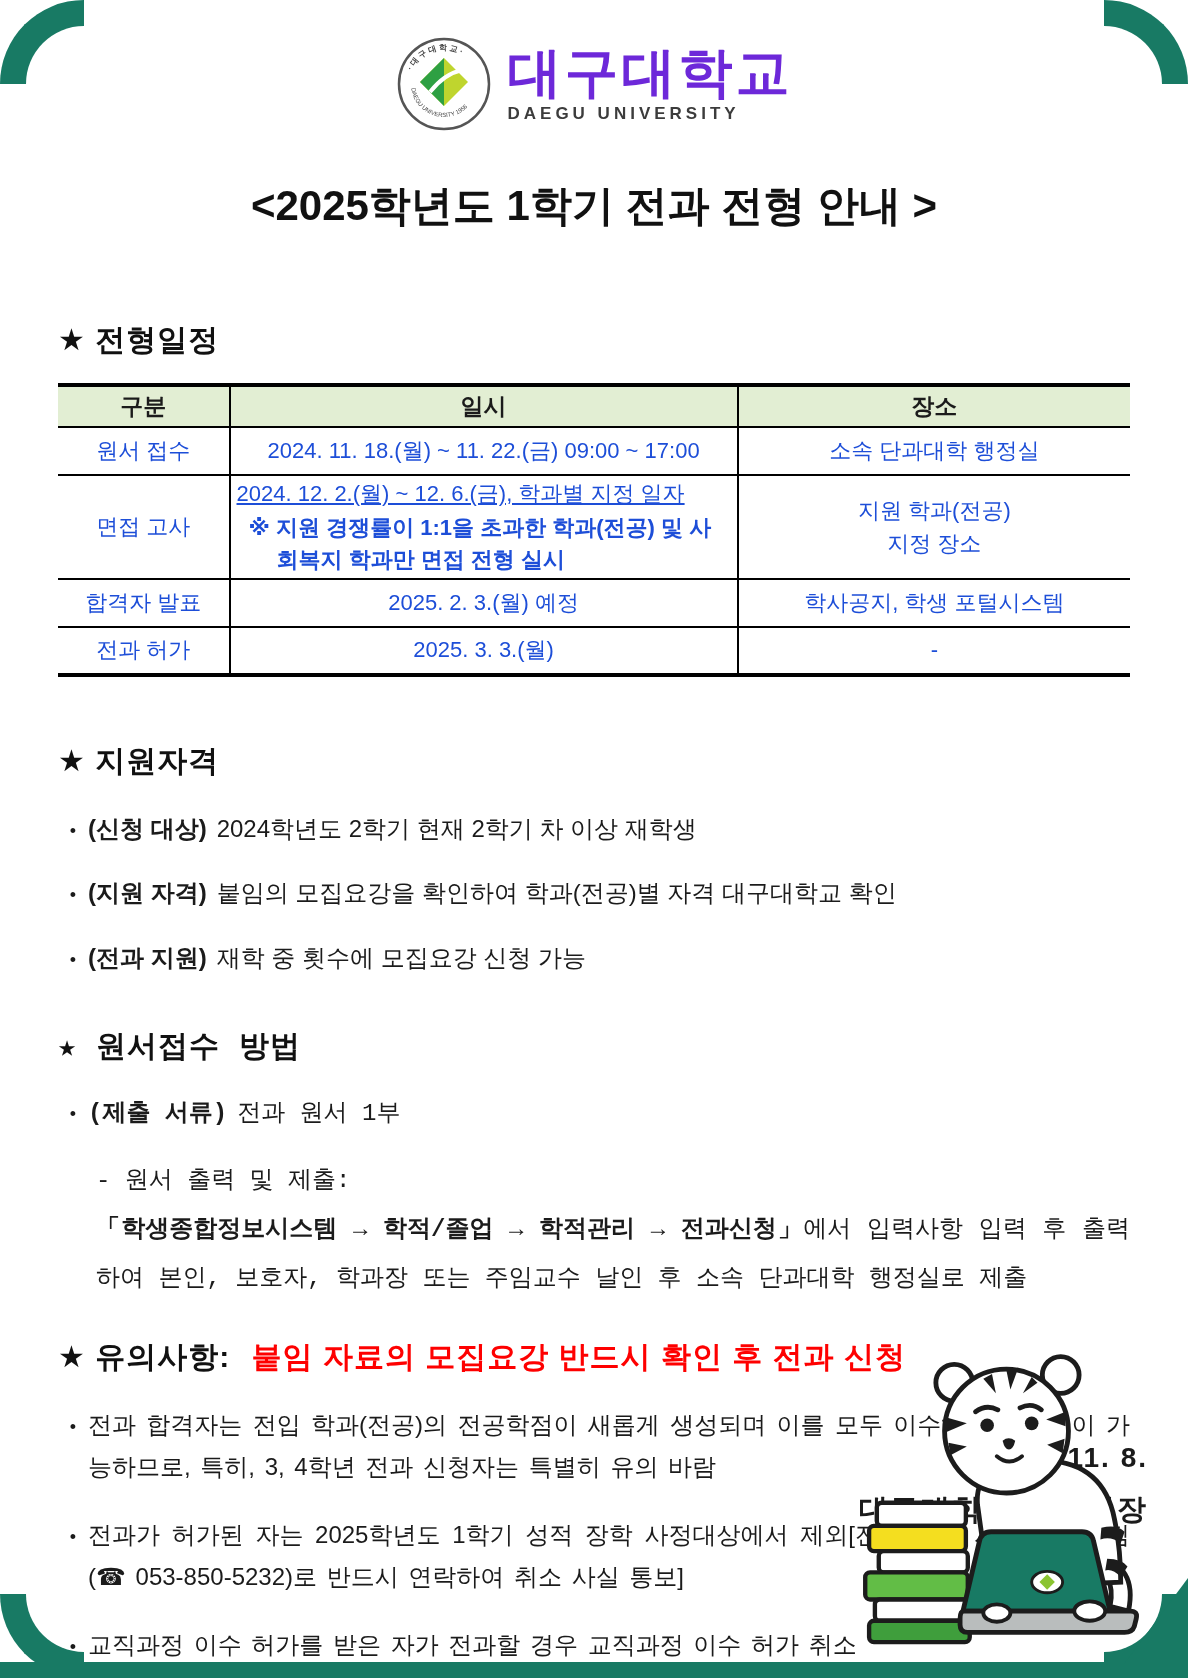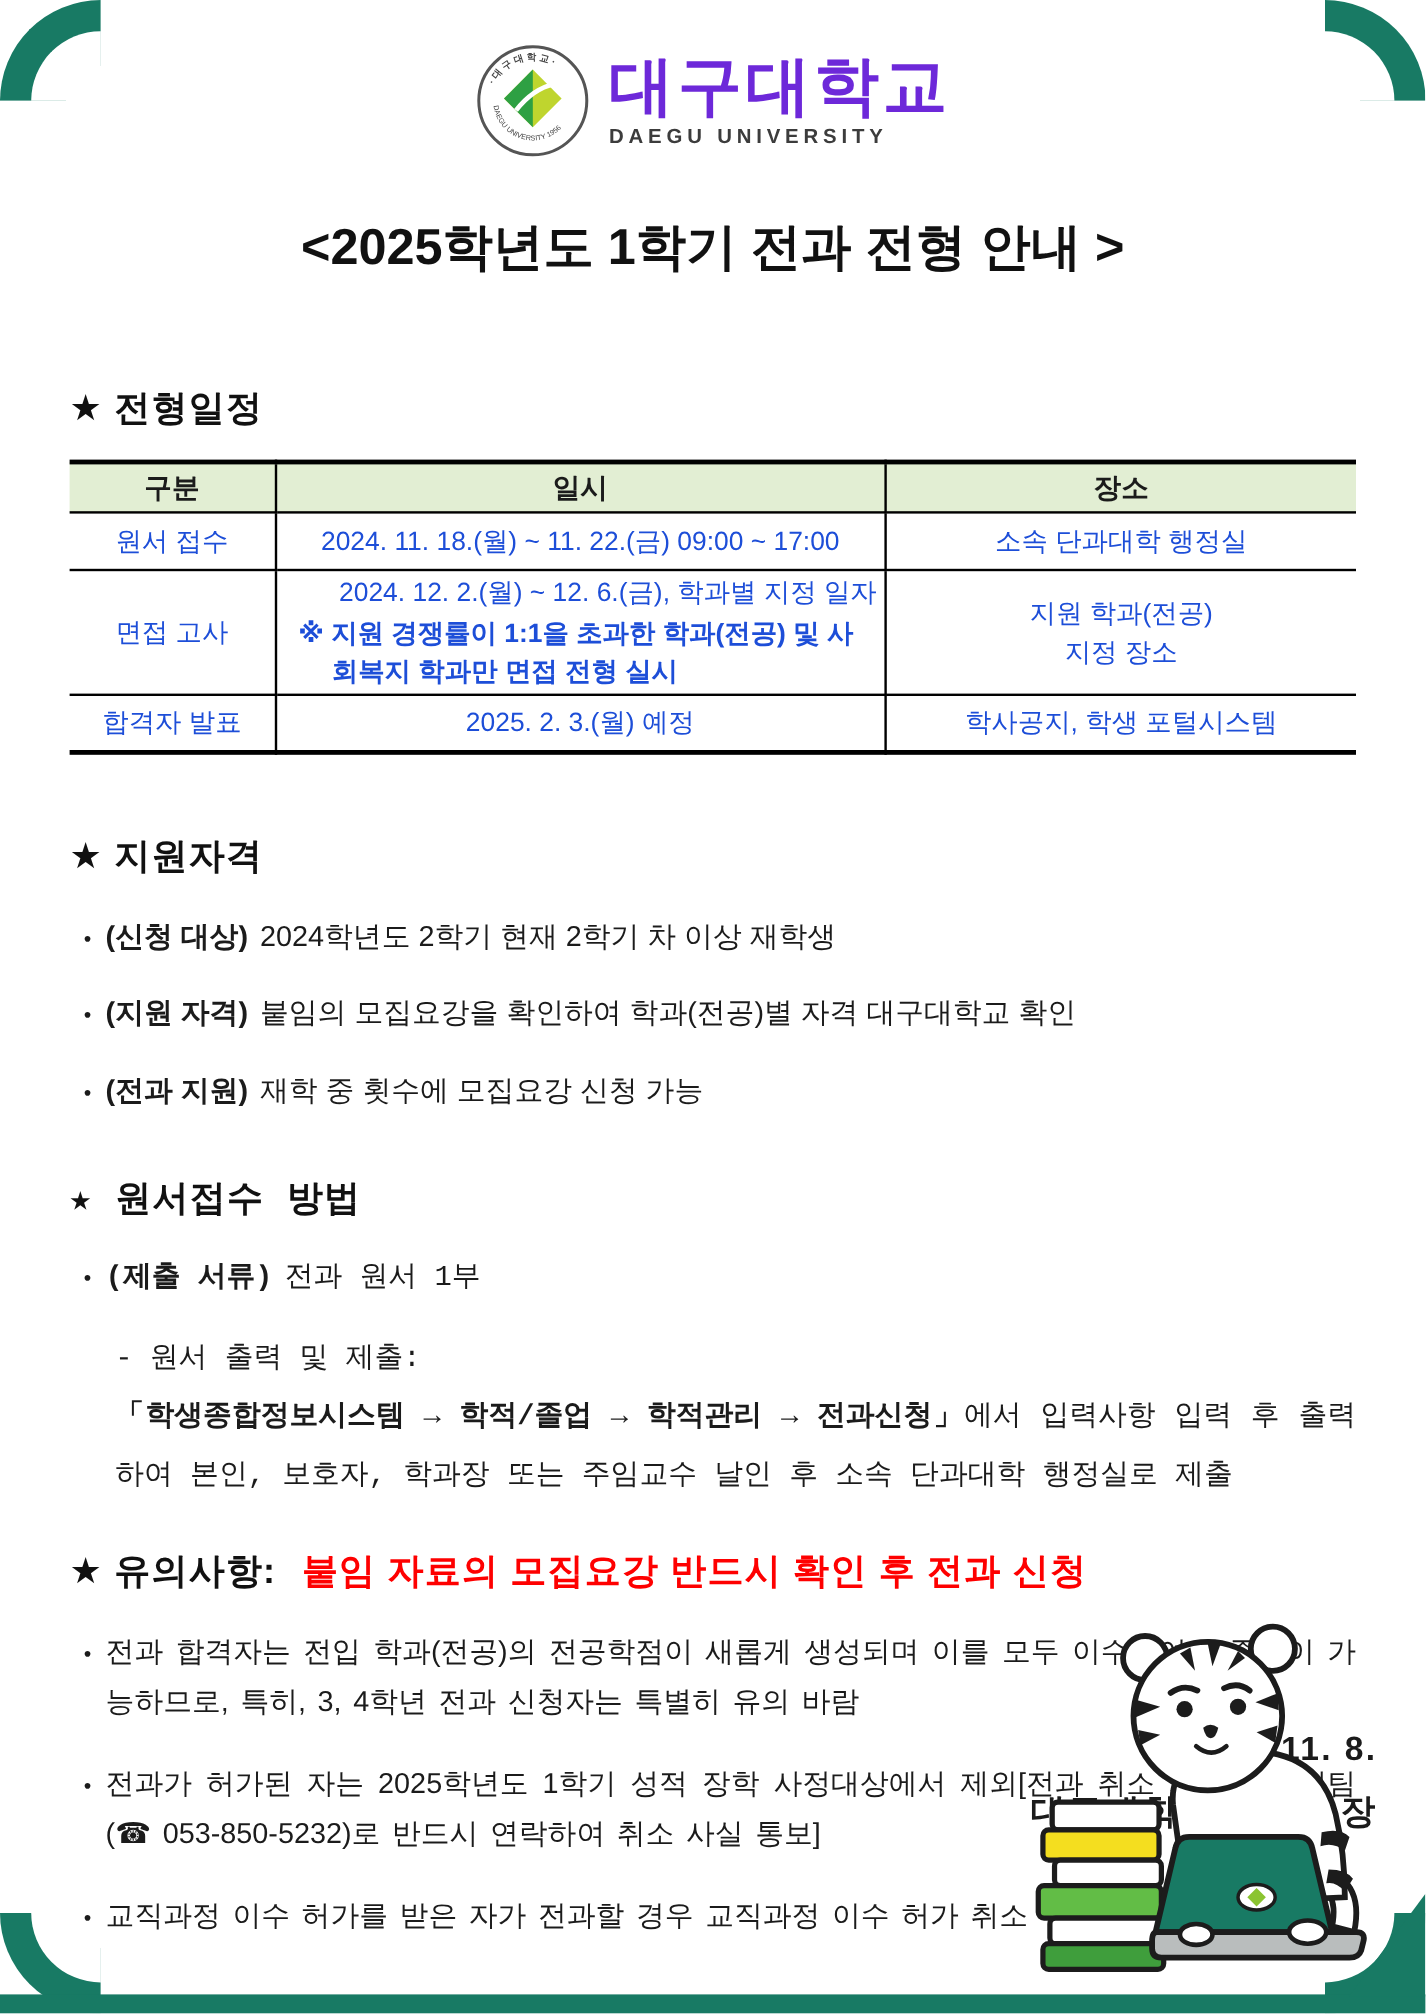--- a/index.html
+++ b/index.html
@@ -36,21 +36,21 @@
   
   table.schedule{width:100%;border-collapse:collapse;margin-top:22px;
     border-top:4px solid #000;border-bottom:4px solid #000;}
   table.schedule th,table.schedule td{border:2px solid #000;padding:2px 6px;vertical-align:middle;}
   table.schedule th:first-child,table.schedule td:first-child{border-left:0;}
   table.schedule th:last-child,table.schedule td:last-child{border-right:0;}
   table.schedule th{background:var(--thead);font-size:23px;font-weight:700;height:42px;text-align:center;}
   table.schedule td{font-size:22px;text-align:center;color:#1d4ed8;}
   tr.r-short td{height:48px;}
   tr.r-tall td{height:98px;}
-  .dt-line{text-align:right;line-height:1.45;}
+  .dt-line{text-align:left;line-height:1.45;text-decoration:underline;}
   .dt-note{font-weight:700;text-align:left;line-height:1.45;padding-left:40px;text-indent:-28px;margin-top:2px;}
   .place-two{line-height:1.5;}
   
   .sec-qual{margin-top:64px;}
   .bullet-item{display:flex;margin-top:30px;font-size:24px;line-height:1.45;align-items:baseline;}
   .bullet-item .dot{width:30px;flex:0 0 30px;text-align:center;font-size:18px;}
   .bullet-item .lbl{font-weight:800;margin-right:10px;white-space:nowrap;}
   .sec-apply{margin-top:50px;font-family:Liberation Mono, monospace;}
   .print-item{display:flex;margin-top:24px;margin-left:38px;font-size:24px;line-height:2.05;flex-direction:column;}
   .print-prefix{white-space:nowrap;margin-right:10px;}
@@ -137,20 +137,25 @@
           <td>
             <div class="place-two">지원 학과(전공)</div>
             <div class="place-two">지정 장소</div>
           </td>
         </tr>
         <tr class="r-short">
           <td>합격자 발표</td>
           <td>2025. 2. 3.(월) 예정</td>
           <td>학사공지, 학생 포털시스템</td>
         </tr>
+        <tr class="r-short">
+          <td>전과 허가</td>
+          <td>2025. 3. 3.(월)</td>
+          <td>-</td>
+        </tr>
       </tbody>
     </table>
   </section>
 
   <section class="sec-qual">
     <h2 class="sec-heading">★ 지원자격</h2>
     <div class="bullet-item">
       <span class="dot">•</span>
       <span class="lbl">(신청 대상)</span>
       <span class="txt">2024학년도 2학기 현재 2학기 차 이상 재학생</span>

